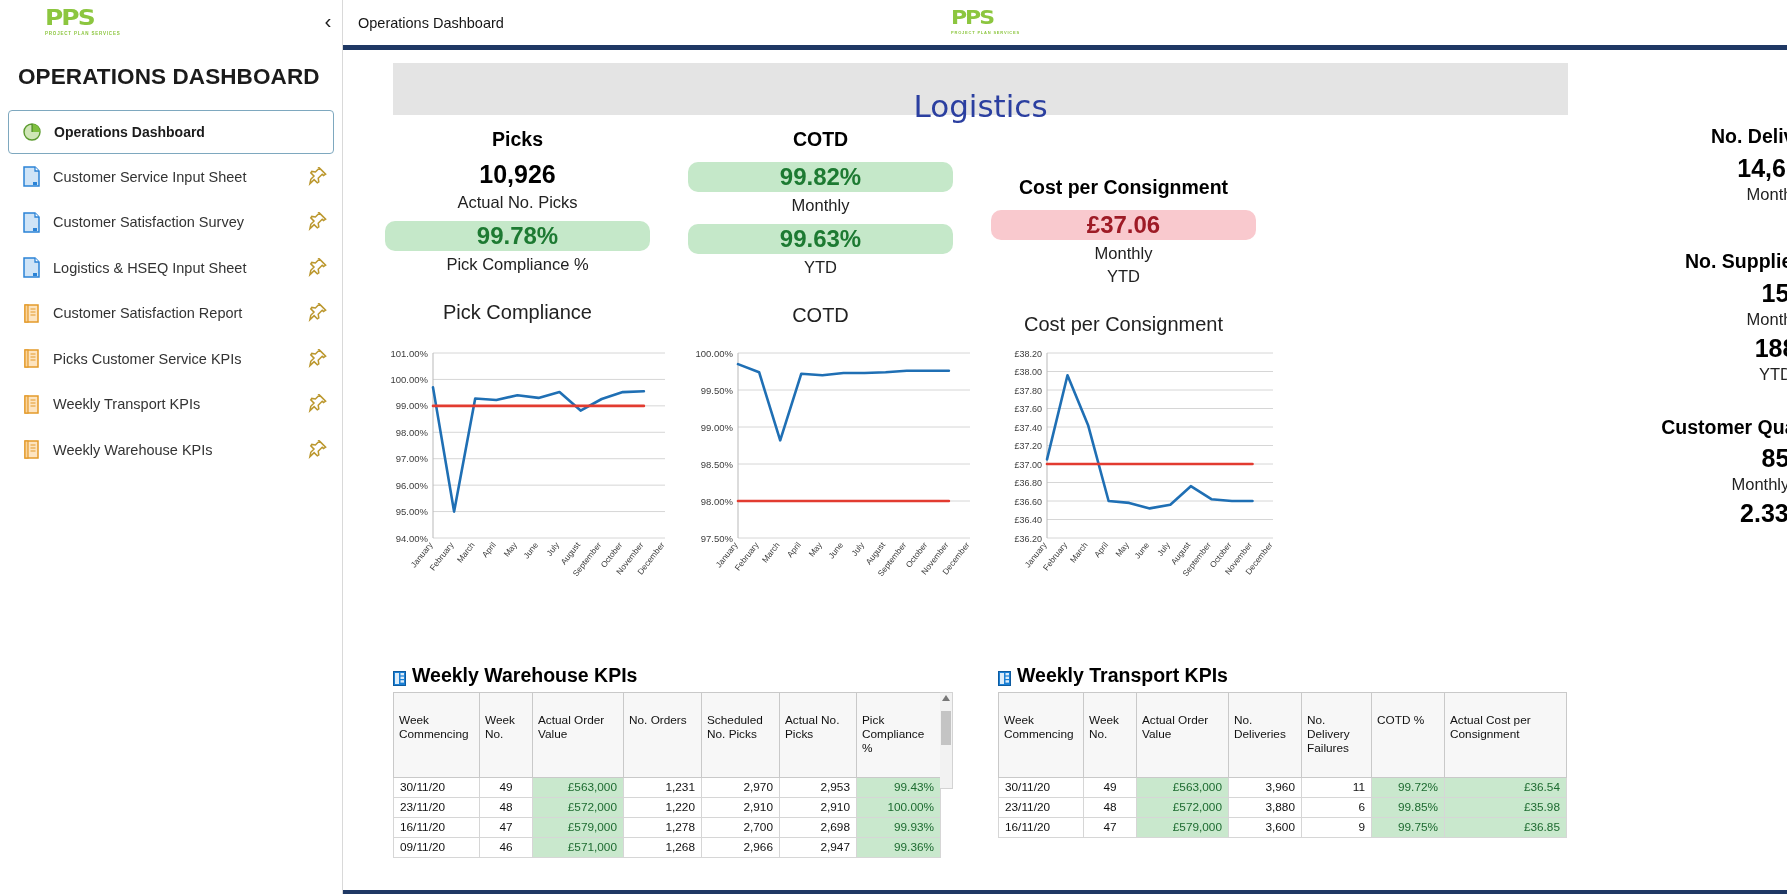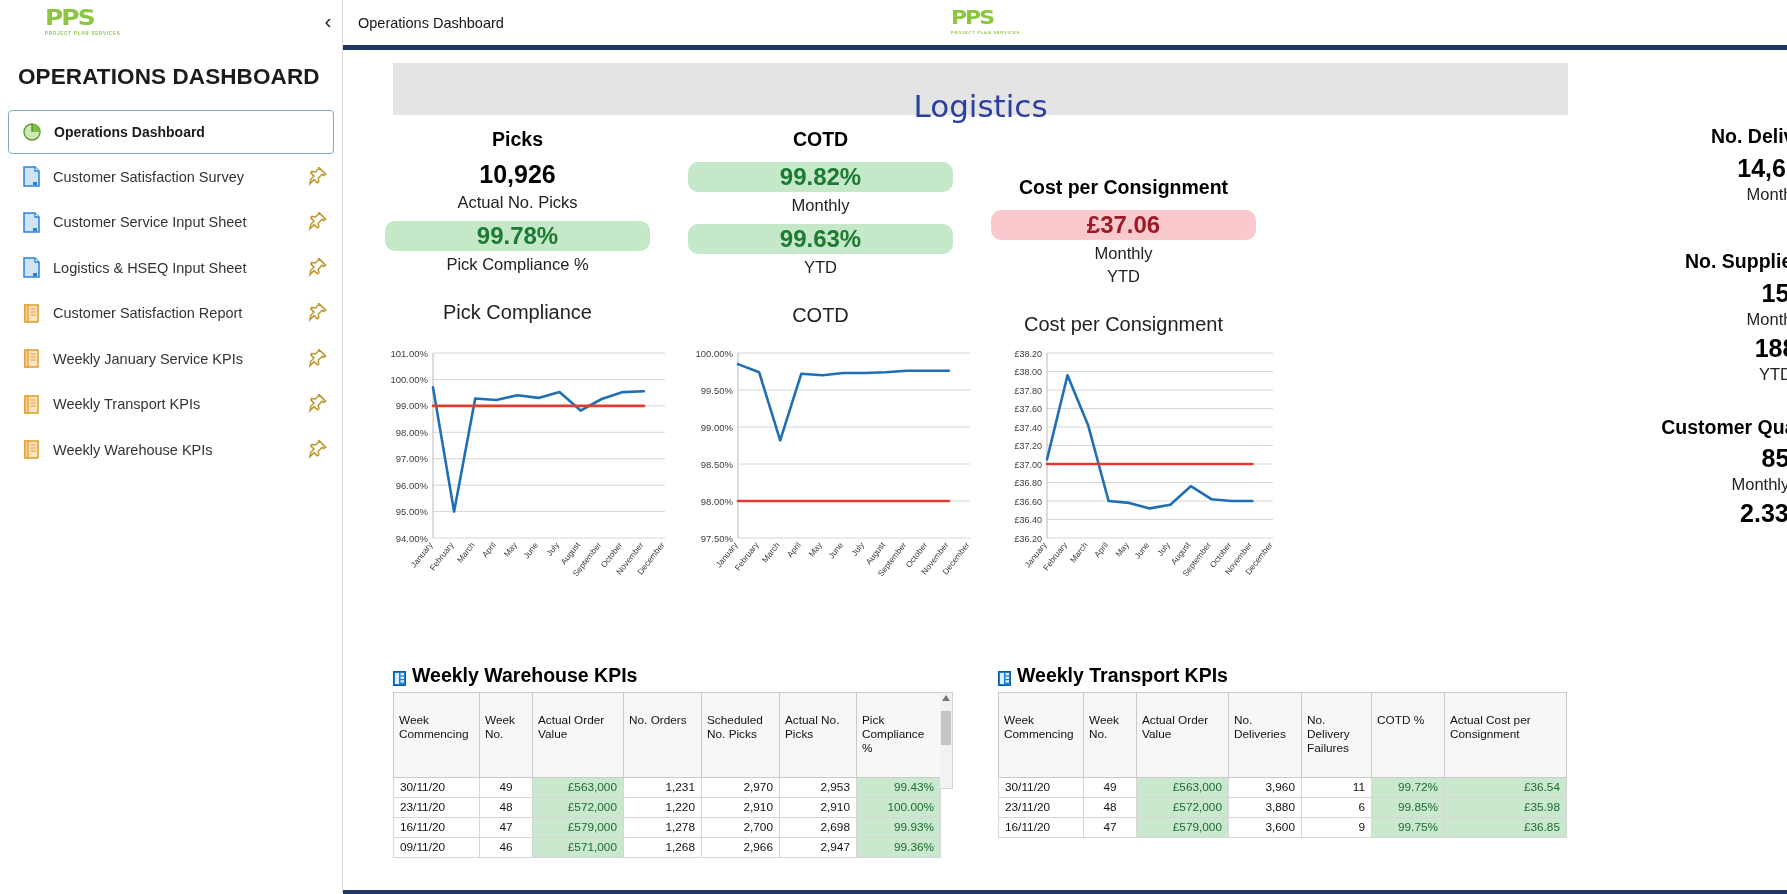--- a/index.html
+++ b/index.html
@@ -158,37 +158,37 @@
       </div>
 
       <div class="sb-item">
         <span class="sb-ic">
           <svg width="19" height="21" viewBox="0 0 19 21">
               <path d="M2 1h11l4 4v15H2z" fill="#cfe4f7" stroke="#2b83d6" stroke-width="1.5"></path>
               <path d="M13 1v4h4" fill="#fff" stroke="#2b83d6" stroke-width="1.3"></path>
               <path d="M11 16h4v3h-4z" fill="#2b83d6"></path>
             </svg>
         </span>
-        <span class="sb-label">Customer Satisfaction Survey</span>
+        <span class="sb-label">Customer Service Input Sheet</span>
         <span class="pin">
           <svg width="20" height="20" viewBox="0 0 20 20">
               <path d="M12.8 2.4l4.8 4.8-2.1 1.3-1.3-1.3-4 4 .6 3.6-1.5 1-3.2-3.2-4.2 4.2.9-4.5 3.2-3.2-3.2-3.2 1-1.5 3.6.6 4-4-1.3-1.3z" fill="none" stroke="#b0860a" stroke-width="1.5"></path>
             </svg>
         </span>
       </div>
 
       <div class="sb-item">
         <span class="sb-ic">
           <svg width="19" height="21" viewBox="0 0 19 21">
               <path d="M2 1h11l4 4v15H2z" fill="#cfe4f7" stroke="#2b83d6" stroke-width="1.5"></path>
               <path d="M13 1v4h4" fill="#fff" stroke="#2b83d6" stroke-width="1.3"></path>
               <path d="M11 16h4v3h-4z" fill="#2b83d6"></path>
             </svg>
         </span>
-        <span class="sb-label">Customer Service Input Sheet</span>
+        <span class="sb-label">Customer Satisfaction Survey</span>
         <span class="pin">
           <svg width="20" height="20" viewBox="0 0 20 20">
               <path d="M12.8 2.4l4.8 4.8-2.1 1.3-1.3-1.3-4 4 .6 3.6-1.5 1-3.2-3.2-4.2 4.2.9-4.5 3.2-3.2-3.2-3.2 1-1.5 3.6.6 4-4-1.3-1.3z" fill="none" stroke="#b0860a" stroke-width="1.5"></path>
             </svg>
         </span>
       </div>
 
       <div class="sb-item">
         <span class="sb-ic">
           <svg width="19" height="21" viewBox="0 0 19 21">
@@ -223,21 +223,21 @@
       </div>
 
       <div class="sb-item">
         <span class="sb-ic">
           <svg width="19" height="21" viewBox="0 0 19 21">
               <rect x="3" y="2" width="13" height="17" fill="#fde4c0" stroke="#e39a2a" stroke-width="1.5"></rect>
               <rect x="3" y="2" width="3" height="17" fill="#fbd49b" stroke="#e39a2a" stroke-width="1.2"></rect>
               <path d="M8.5 6h5M8.5 9h5M8.5 12h5" stroke="#e39a2a" stroke-width="1.2"></path>
             </svg>
         </span>
-        <span class="sb-label">Weekly January Service KPIs</span>
+        <span class="sb-label">Picks Customer Service KPIs</span>
         <span class="pin">
           <svg width="20" height="20" viewBox="0 0 20 20">
               <path d="M12.8 2.4l4.8 4.8-2.1 1.3-1.3-1.3-4 4 .6 3.6-1.5 1-3.2-3.2-4.2 4.2.9-4.5 3.2-3.2-3.2-3.2 1-1.5 3.6.6 4-4-1.3-1.3z" fill="none" stroke="#b0860a" stroke-width="1.5"></path>
             </svg>
         </span>
       </div>
 
       <div class="sb-item">
         <span class="sb-ic">
           <svg width="19" height="21" viewBox="0 0 19 21">

